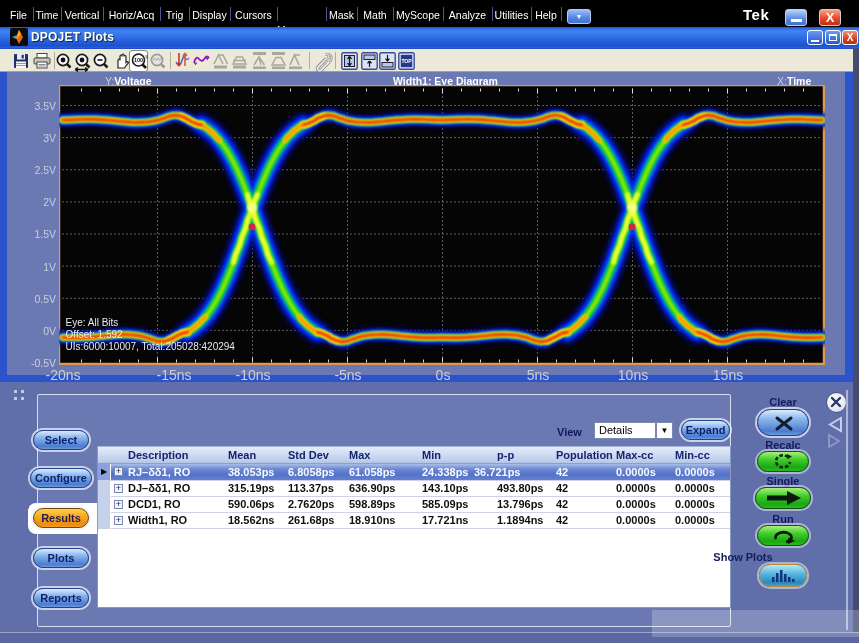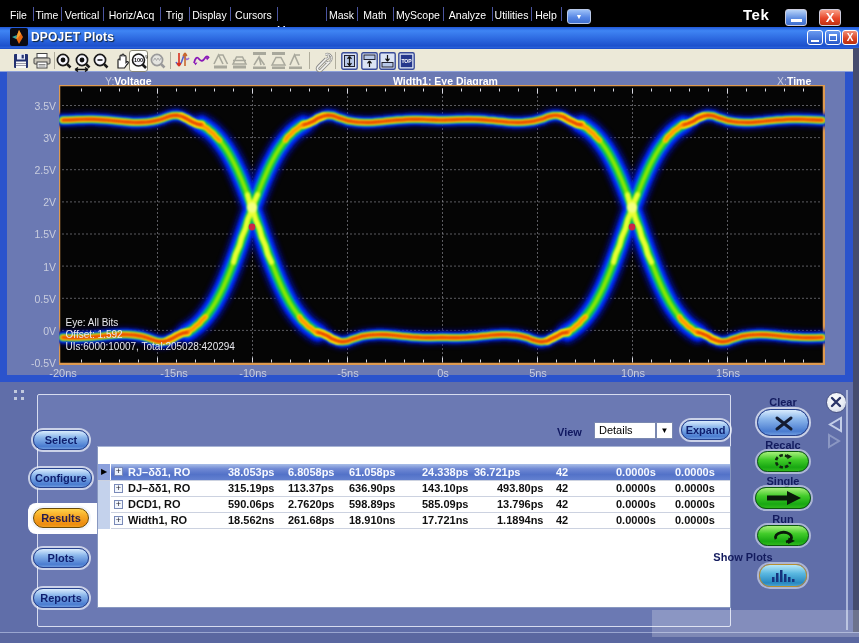--- a/index.html
+++ b/index.html
@@ -13,21 +13,21 @@
 .wbtn{position:absolute;top:3px;width:16px;height:15px;border:1px solid #fff;border-radius:3px;font-size:10px}
 
 #toolbar{left:0;top:48px;width:859px;height:24px;background:#ece9d8;border-top:1px solid #1e50cc;border-bottom:1px solid #8ea0d8}
 #toolbar .tic{position:absolute;top:1px}
 #toolbar .tsep{position:absolute;top:3px;width:1px;height:17px;background:#b0ad9c}
 
 #client{left:0;top:72px;width:853px;height:310px;background:#6b79b3;border-left:7px solid #2b53cc;border-right:8px solid #2b53cc;border-bottom:7px solid #2b53cc}
 .plabel{position:absolute;font-size:10.5px;color:#fff;font-weight:bold}
 .plabel .lt{color:#c6cade;font-weight:normal}
 .ylab{position:absolute;width:40px;text-align:right;font-size:10.5px;color:#c9cdde}
-.xlab{position:absolute;width:60px;text-align:center;font-size:11px;color:#c9cdde}
+.xlab{position:absolute;width:60px;text-align:center;font-size:14px;color:#c9cdde}
 
 #jwin{left:37px;top:394px;width:694px;height:233px;background:#6b79b3;border:1px solid #d7dcef;border-radius:2px}
 #jtitle{left:38px;top:395px;width:692px;height:19px;background:linear-gradient(180deg,#6573ae 0%,#6573ae 28%,#dfe4f3 46%,#dce2f2 100%)}
 #jtitle .t{position:absolute;left:10px;top:5.5px;font-size:12px;font-weight:bold;color:#1b2d80}
 .pill{position:absolute;border-radius:11px;text-align:center;font-weight:bold;font-size:11px;color:#0e1e6e;background:linear-gradient(180deg,#d9ecfd 0%,#8db8ec 35%,#4a7cd0 85%,#6d9ade 100%);border:1px solid #25418e;box-shadow:0 0 0 2px rgba(235,240,250,.75)}
 .gpill{position:absolute;border-radius:11px;background:linear-gradient(180deg,#a8f07c 0%,#42cc2a 40%,#18a812 80%,#30b81e 100%);border:1px solid #0a5a0a;box-shadow:0 0 0 2px rgba(235,240,250,.55);display:flex;align-items:center;justify-content:center}
 .rlab{position:absolute;width:110px;text-align:center;font-size:11px;font-weight:bold;color:#131b5e}
 
 #tbl{left:97px;top:446px;width:634px;height:162px;background:#fff;border:1px solid #8898c0;border-top:1px solid #a8b4d4}
 .cell{position:absolute;font-size:11px;font-weight:bold;white-space:nowrap}
@@ -412,20 +412,31 @@
 <div class="pill" style="left:33px;top:508px;width:56px;height:20px;line-height:19px;background:linear-gradient(180deg,#ffd24a 0%,#f8ae28 35%,#ec8c10 85%,#f0a020 100%);border:1px solid #6a4a08;color:#271c4e">Results</div>
 <div class="pill" style="left:33px;top:548px;width:56px;height:20px;line-height:19px">Plots</div>
 <div class="pill" style="left:33px;top:588px;width:56px;height:20px;line-height:19px">Reports</div>
 
 <div class="cell" style="left:557px;top:426px;color:#101860">View</div>
 <div class="abs" style="left:594px;top:422px;width:62px;height:17px;background:#fff;border:1px solid #7a88b0;font-size:11px;padding:1px 0 0 4px;color:#000">Details</div>
 <div class="abs" style="left:656px;top:422px;width:17px;height:17px;background:#fff;border:1px solid #7a88b0;color:#000;font-size:8px;text-align:center;line-height:16px">▼</div>
 <div class="pill" style="left:681px;top:420px;width:49px;height:20px;line-height:19px">Expand</div>
 
 <div id="tbl" class="abs"></div>
+<div id="thead" class="abs">
+      <span class="cell" style="left:30px;top:2px">Description</span>
+      <span class="cell" style="left:130px;top:2px">Mean</span>
+      <span class="cell" style="left:190px;top:2px">Std Dev</span>
+      <span class="cell" style="left:251px;top:2px">Max</span>
+      <span class="cell" style="left:324px;top:2px">Min</span>
+      <span class="cell" style="left:399px;top:2px">p-p</span>
+      <span class="cell" style="left:458px;top:2px">Population</span>
+      <span class="cell" style="left:518px;top:2px">Max-cc</span>
+      <span class="cell" style="left:577px;top:2px">Min-cc</span>
+    </div>
 <div class="trow" style="left:98px;top:464px;height:17px;background:linear-gradient(180deg,#aabfe8 0%,#7089d4 30%,#5372c8 65%,#6380d0 100%);color:#f6f9ff;">
       <div class="mk" style="background:#8ba0dc;color:#000;font-size:8px;line-height:16px;text-align:center">▶</div>
       <div class="exp" style="background:#e8f0fc;">+</div>
       <span class="cell" style="left:30px;top:2px">RJ–δδ1, RO</span>
       <span class="cell" style="left:130px;top:2px">38.053ps</span>
       <span class="cell" style="left:190px;top:2px">6.8058ps</span>
       <span class="cell" style="left:251px;top:2px">61.058ps</span>
       <span class="cell" style="left:324px;top:2px">24.338ps</span>
       <span class="cell" style="left:376px;top:2px">36.721ps</span>
       <span class="cell" style="left:458px;top:2px">42</span>

